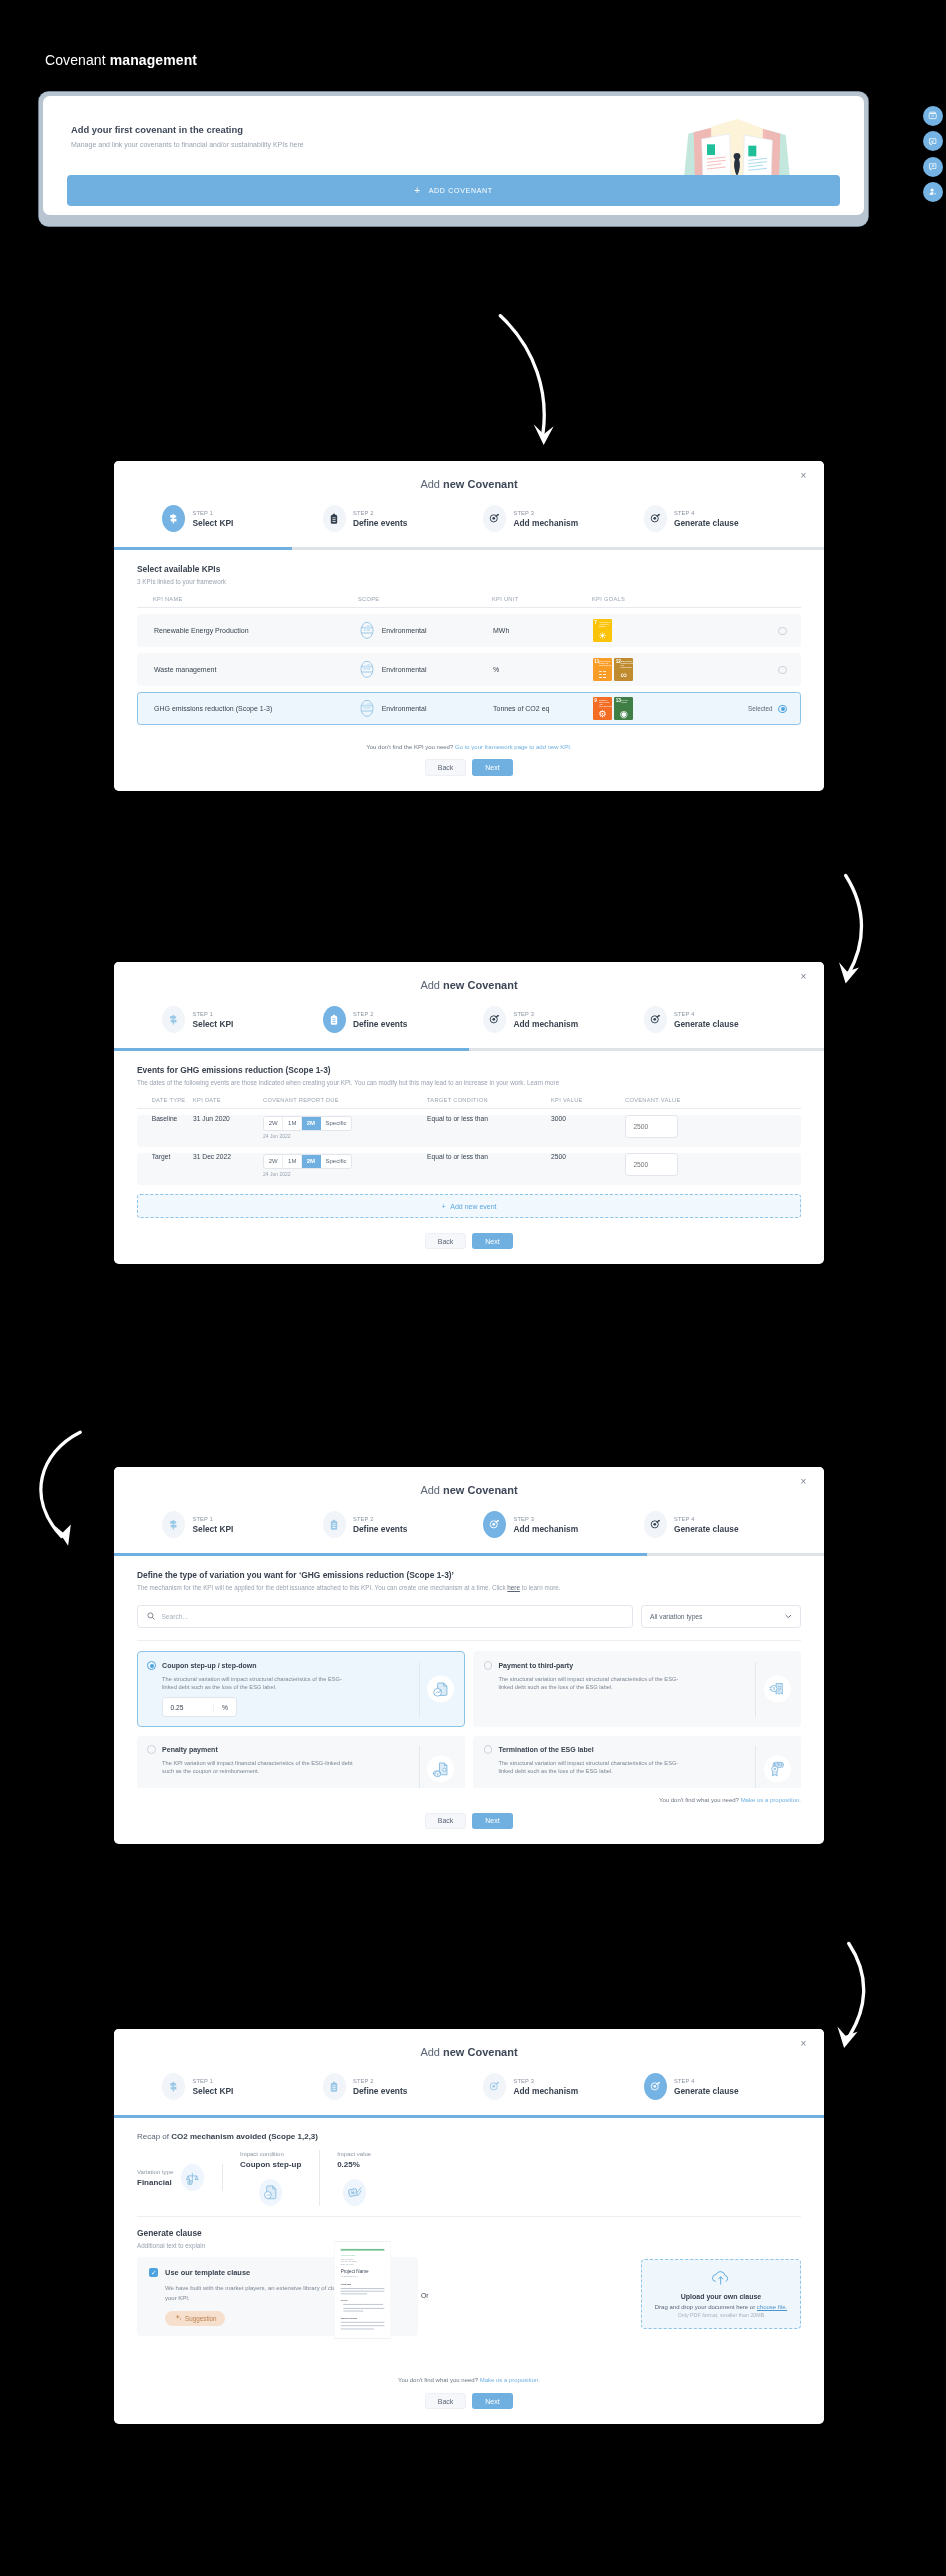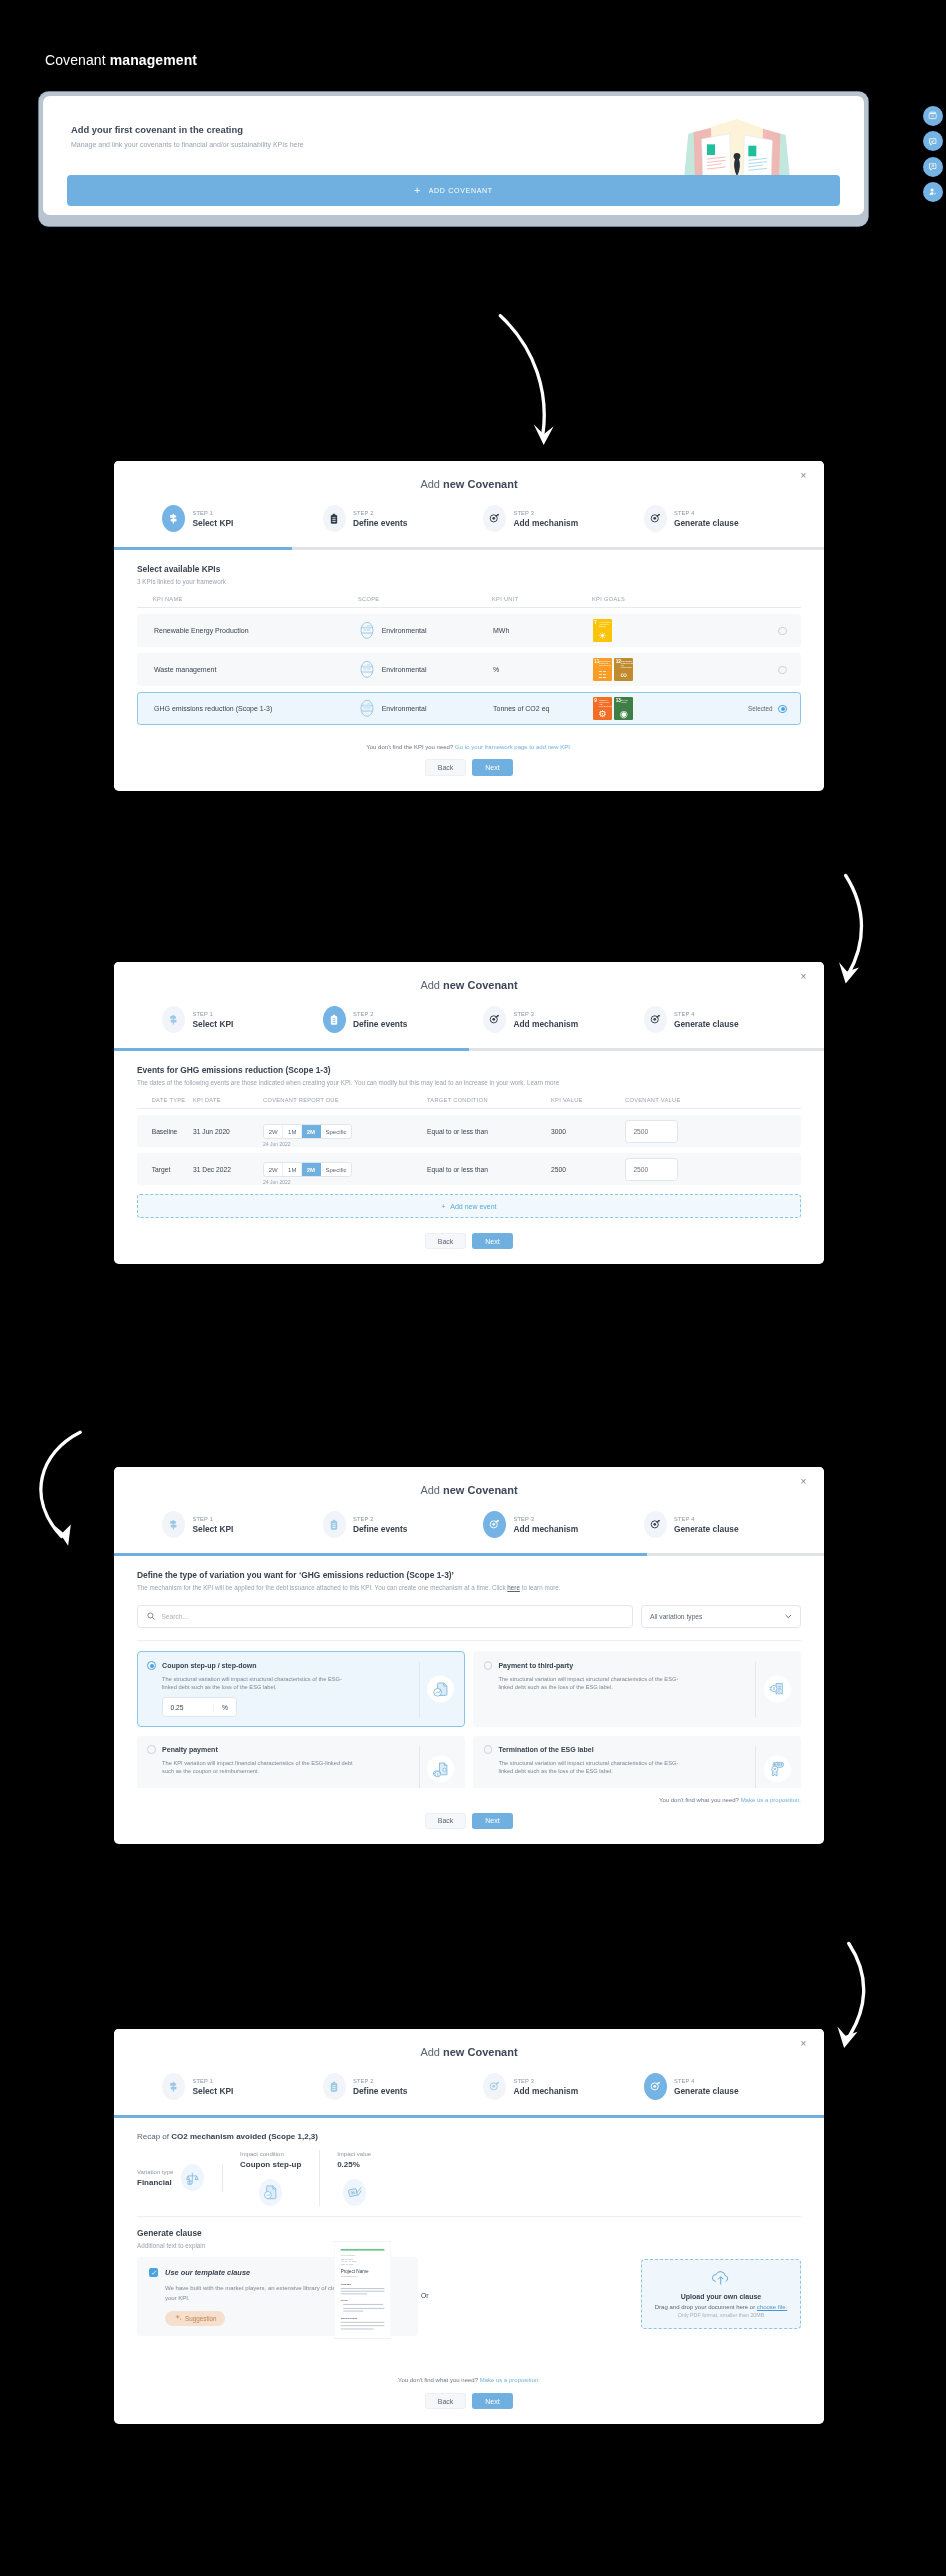--- a/index.html
+++ b/index.html
@@ -135,21 +135,21 @@
 
   
   .ev-head span:nth-child(1){ width: 56px; padding-left: 14.7px; }
   .ev-head span:nth-child(2){ width: 70px; }
   .ev-head span:nth-child(3){ width: 164px; }
   .ev-head span:nth-child(4){ width: 124px; }
   .ev-head span:nth-child(5){ width: 74px; }
   .ev-head span:nth-child(6){ width: 94px; }
 
   .ev-row {
-    display: flex; align-items: center; height: 32px; margin-top: 6px;
+    display: flex; height: 32px; margin-top: 6px;
     background: #f6f8fa; border-radius: 3.3px;
   }
   .ev-type { width: 56px; padding-left: 14.7px; font-size: 6.7px; color: #39424f; }
   .ev-date { width: 70px; font-size: 6.7px; color: #39424f; }
   .ev-due  { width: 164px; position: relative; }
   .seg {
     display: inline-flex; background: #fff; border: 0.7px solid #e2e6ec; border-radius: 2.7px;
     overflow: hidden; height: 14.7px; align-items: stretch;
   }
   .seg span {
@@ -219,21 +219,21 @@
   .recap-item { display: flex; align-items: center; gap: 8px; padding-right: 17.4px; border-right: 0.7px solid #e6e9ee; }
   .recap-item:last-child { border-right: none; }
   .recap-item + .recap-item { padding-left: 17.4px; flex-direction: column; }
   .recap-lab { font-size: 6px; color: #8d96a4; display: block; line-height: 9.4px; }
   .recap-val { font-size: 8px; font-weight: 700; color: #39424f; display: block; line-height: 11.4px; }
   .recap-ico { width: 23px; height: 27px; border-radius: 50%; background: #eef5fc; display: flex; align-items: center; justify-content: center; }
 
   .gen-wrap { margin-top: 10.7px; }
   .gen-cards { display: flex; align-items: stretch; gap: 0; margin-top: 8.7px; position: relative; }
   .tmpl-card { width: 281px; background: #f6f8fa; border-radius: 4px; padding: 10.7px 12px; }
-  .tmpl-head { display: flex; align-items: center; gap: 6.7px; font-style: italic; }
+  .tmpl-head { display: flex; align-items: center; gap: 6.7px; }
   .cbx { width: 9.4px; height: 9.4px; border-radius: 2px; background: #4da3e0; color: #fff; font-size: 6.7px; display: flex; align-items: center; justify-content: center; }
   .tmpl-title { font-size: 7.4px; font-weight: 700; color: #39424f; }
   .tmpl-desc { font-size: 6px; color: #7d8693; line-height: 10px; margin: 5.3px 0 0 16px; width: 86%; }
   .sugg { margin: 8px 0 0 16px; display: inline-flex; align-items: center; gap: 4px; background: #f6e0cd; border-radius: 8.7px; padding: 3.3px 8.7px; font-size: 6.3px; color: #b9804f; cursor: pointer; }
   .doc-preview { position: absolute; left: 197px; top: -16px; width: 57px; }
   .or-lab { position: absolute; left: 284px; top: 35px; font-size: 6.7px; color: #39424f; }
   .upload-card {
     position: absolute; right: 0; top: 1.3px; width: 160px; height: 70px;
     border: 0.7px dashed #8cc3e8; background: #eff7fd; border-radius: 4px;
     display: flex; flex-direction: column; align-items: center; justify-content: center;

